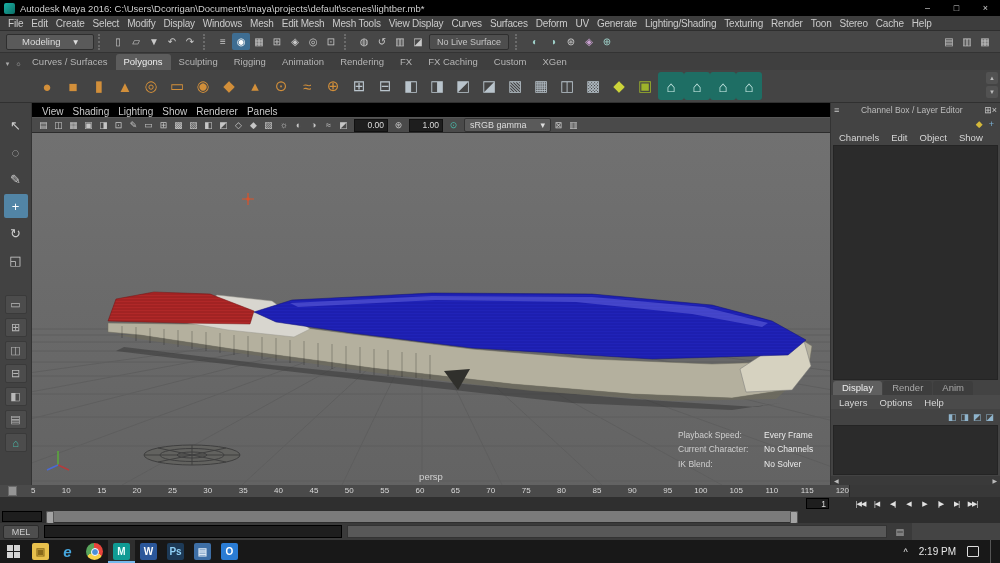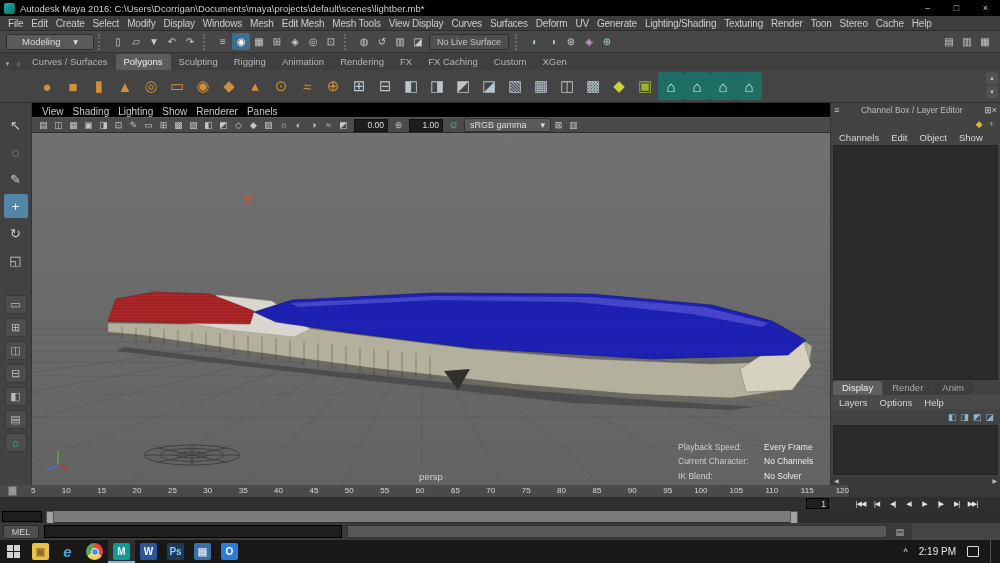--- a/index.html
+++ b/index.html
@@ -75,21 +75,21 @@
     font-size:8.5px; display:flex; align-items:center; justify-content:flex-end;
     padding:0 3px; margin:0 3px; flex:none; }
   .gammasel { height:14px; background:#5a5a5a; border:1px solid #333; border-radius:2px;
     display:flex; align-items:center; font-size:9px; color:#ddd; padding:0 5px; gap:14px;
     margin-left:3px; flex:none; }
   #view3d { position:relative; width:798px; height:352px;
     background:linear-gradient(#717171,#636363); overflow:hidden; }
   #view3d svg { position:absolute; left:0; top:0; }
   .persp-label { position:absolute; left:0; bottom:3px; width:100%; text-align:center;
     font-size:9.5px; color:#d2d2d2; }
-  .hud { position:absolute; left:646px; bottom:0; width:150px; }
+  .hud { position:absolute; left:646px; bottom:12px; width:150px; }
   .hud-row { display:flex; height:14.5px; font-size:8.5px; color:#cfcfcf; }
   .hud-label { width:86px; flex:none; }
   .hud-value { color:#ececec; }
 
   
   #channelbox { left:830px; top:103px; width:170px; height:382px; background:#434343;
     border-left:1px solid #333; display:flex; flex-direction:column; }
   .cb-title { height:14px; display:flex; align-items:center; font-size:8.5px; color:#bdbdbd;
     padding:0 3px; gap:3px; }
   .cb-title .t { flex:1; text-align:center; white-space:nowrap; overflow:hidden; }

